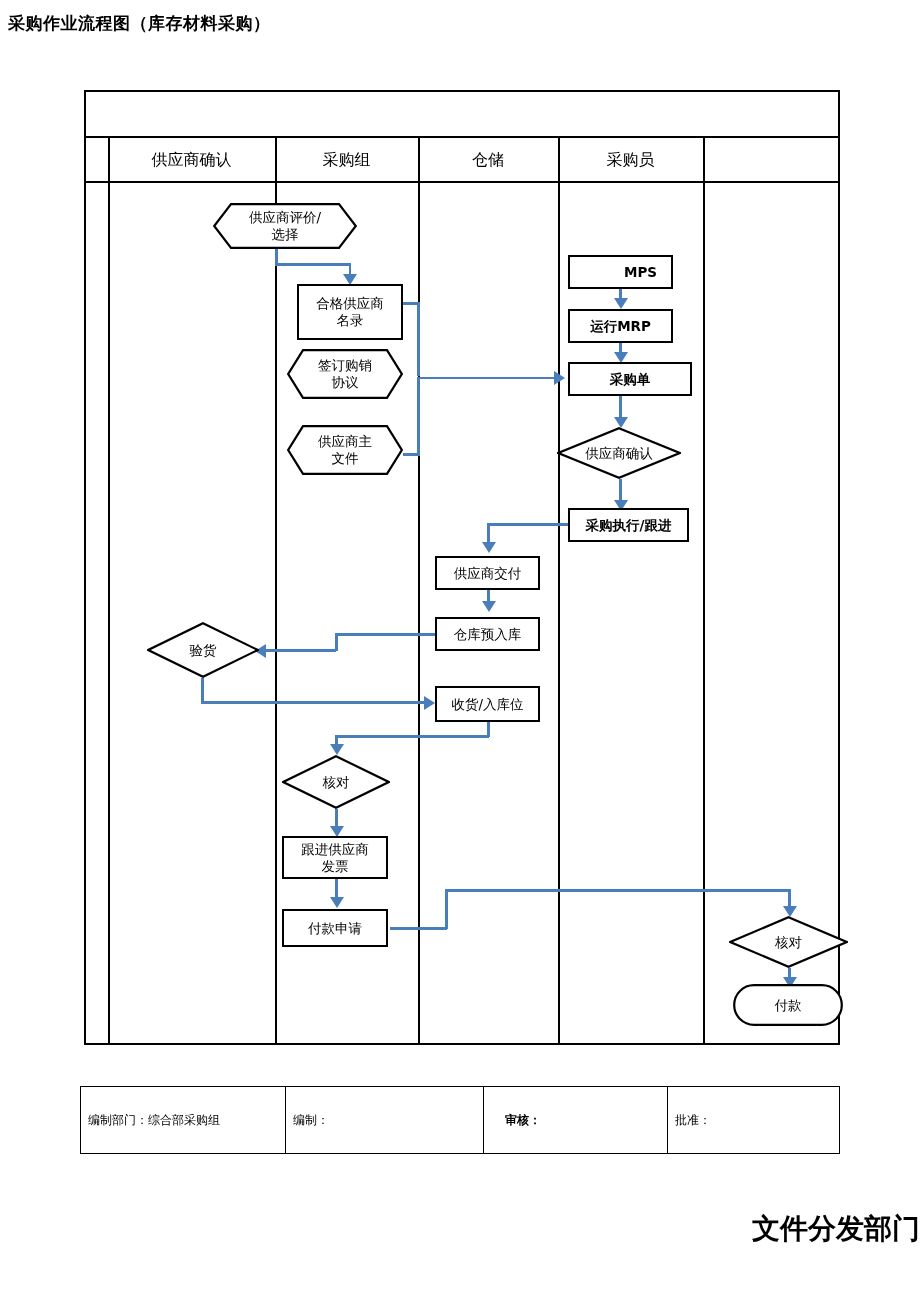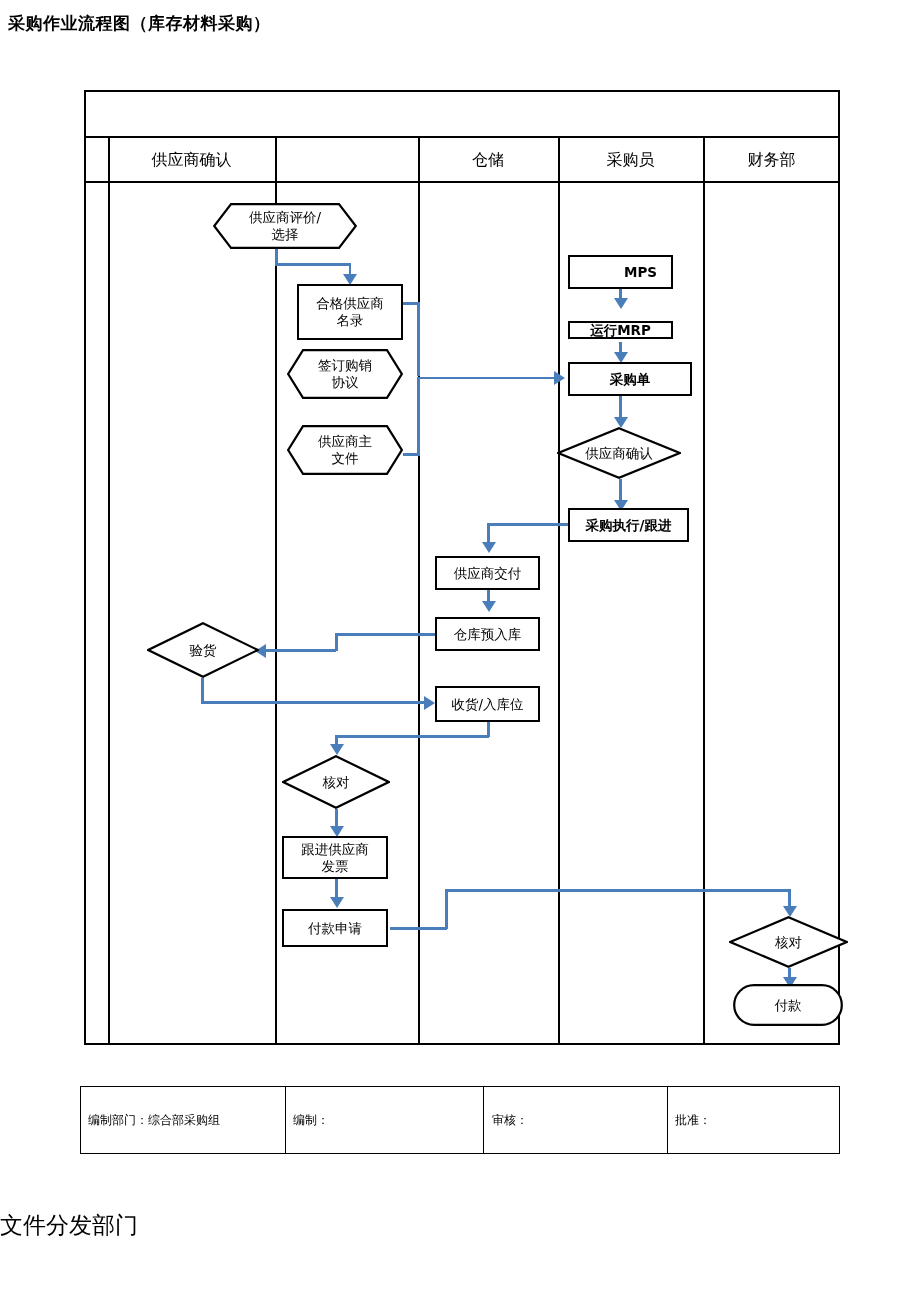--- a/index.html
+++ b/index.html
@@ -35,37 +35,37 @@
   .arw.down{border-left:7px solid transparent;border-right:7px solid transparent;border-top:11px solid #4a7ebb;}
   .arw.right{border-top:7px solid transparent;border-bottom:7px solid transparent;border-left:11px solid #4a7ebb;}
   .arw.left{border-top:7px solid transparent;border-bottom:7px solid transparent;border-right:11px solid #4a7ebb;}
 
   
   .sigtable{position:absolute;left:80px;top:1086px;width:760px;height:68px;box-sizing:border-box;border:1px solid #000;}
   .sigcell{position:absolute;top:1086px;height:68px;display:flex;align-items:center;box-sizing:border-box;font-size:12px;padding-left:8px;}
   .sigdiv{position:absolute;top:1086px;height:68px;width:0;border-left:1px solid #000;}
 
   
-  .footer{position:absolute;left:0;top:1210px;width:920px;text-align:left;font-size:23px;font-weight:normal;}
+  .footer{position:absolute;left:0;top:1210px;width:920px;text-align:right;font-size:28px;font-weight:bold;}
 </style>
 </head>
 <body>
 
 <div id="root">
 
   <div class="frame"></div>
 
   <div class="title-row"></div>
   <div class="title-text">采购作业流程图（库存材料采购）</div>
 
   <div class="hdr-band"></div>
   <div class="hdr-cell" style="left:108px;width:167px;">供应商确认</div>
+  <div class="hdr-cell" style="left:275px;width:143px;">采购组</div>
   <div class="hdr-cell" style="left:418px;width:140px;">仓储</div>
   <div class="hdr-cell" style="left:558px;width:145px;">采购员</div>
-  <div class="hdr-cell" style="left:703px;width:137px;">财务部</div>
 
   <div class="vline" style="left:108px;top:138px;height:905px;"></div>
   <div class="vline" style="left:275px;top:138px;height:905px;"></div>
   <div class="vline" style="left:418px;top:138px;height:905px;"></div>
   <div class="vline" style="left:558px;top:138px;height:905px;"></div>
   <div class="vline" style="left:703px;top:138px;height:905px;"></div>
 
   <div class="conn v" style="left:275px;top:248px;height:17px;"></div>
   <div class="conn h" style="left:275px;top:263px;width:76px;"></div>
   <div class="conn v" style="left:348.5px;top:263px;height:13px;"></div>
@@ -148,21 +148,21 @@
     <svg width="116" height="50" viewBox="0 0 116 50">
       <polygon points="16,1.2 100,1.2 114.8,25 100,48.8 16,48.8 1.2,25" fill="#ffffff" stroke="#000000" stroke-width="2.2"></polygon>
     </svg>
     <span class="lbl">签订购销<br>协议</span>
   </div>
 
   <div class="shape box bold" style="left:568px;top:255px;width:105px;height:34px;padding-left:40px;">
     <span class="lbl">MPS</span>
   </div>
 
-  <div class="shape box bold" style="left:568px;top:309px;width:105px;height:18px;margin-top:12px;">
+  <div class="shape box bold" style="left:568px;top:309px;width:105px;height:34px;">
     <span class="lbl">运行MRP</span>
   </div>
 
   <div class="shape box bold" style="left:568px;top:362px;width:124px;height:34px;">
     <span class="lbl">采购单</span>
   </div>
 
   <div class="shape dia" style="left:557px;top:427px;width:124px;height:52px;">
     <svg width="124" height="52" viewBox="0 0 124 52">
       <polygon points="62,1.2 122.8,26 62,50.8 1.2,26" fill="#ffffff" stroke="#000000" stroke-width="2.2"></polygon>
@@ -221,18 +221,18 @@
     </svg>
     <span class="lbl">付款</span>
   </div>
 
   <div class="sigtable"></div>
   <div class="sigdiv" style="left:285px;"></div>
   <div class="sigdiv" style="left:483px;"></div>
   <div class="sigdiv" style="left:667px;"></div>
   <div class="sigcell" style="left:80px;width:205px;">编制部门：综合部采购组</div>
   <div class="sigcell" style="left:285px;width:198px;">编制：</div>
-  <div class="sigcell" style="left:484px;width:184px;">审核：</div>
+  <div class="sigcell" style="left:497px;width:184px;font-weight:bold;">审核：</div>
   <div class="sigcell" style="left:667px;width:173px;">批准：</div>
 
   <div class="footer">文件分发部门</div>
 
 </div>
 
 </body></html>

